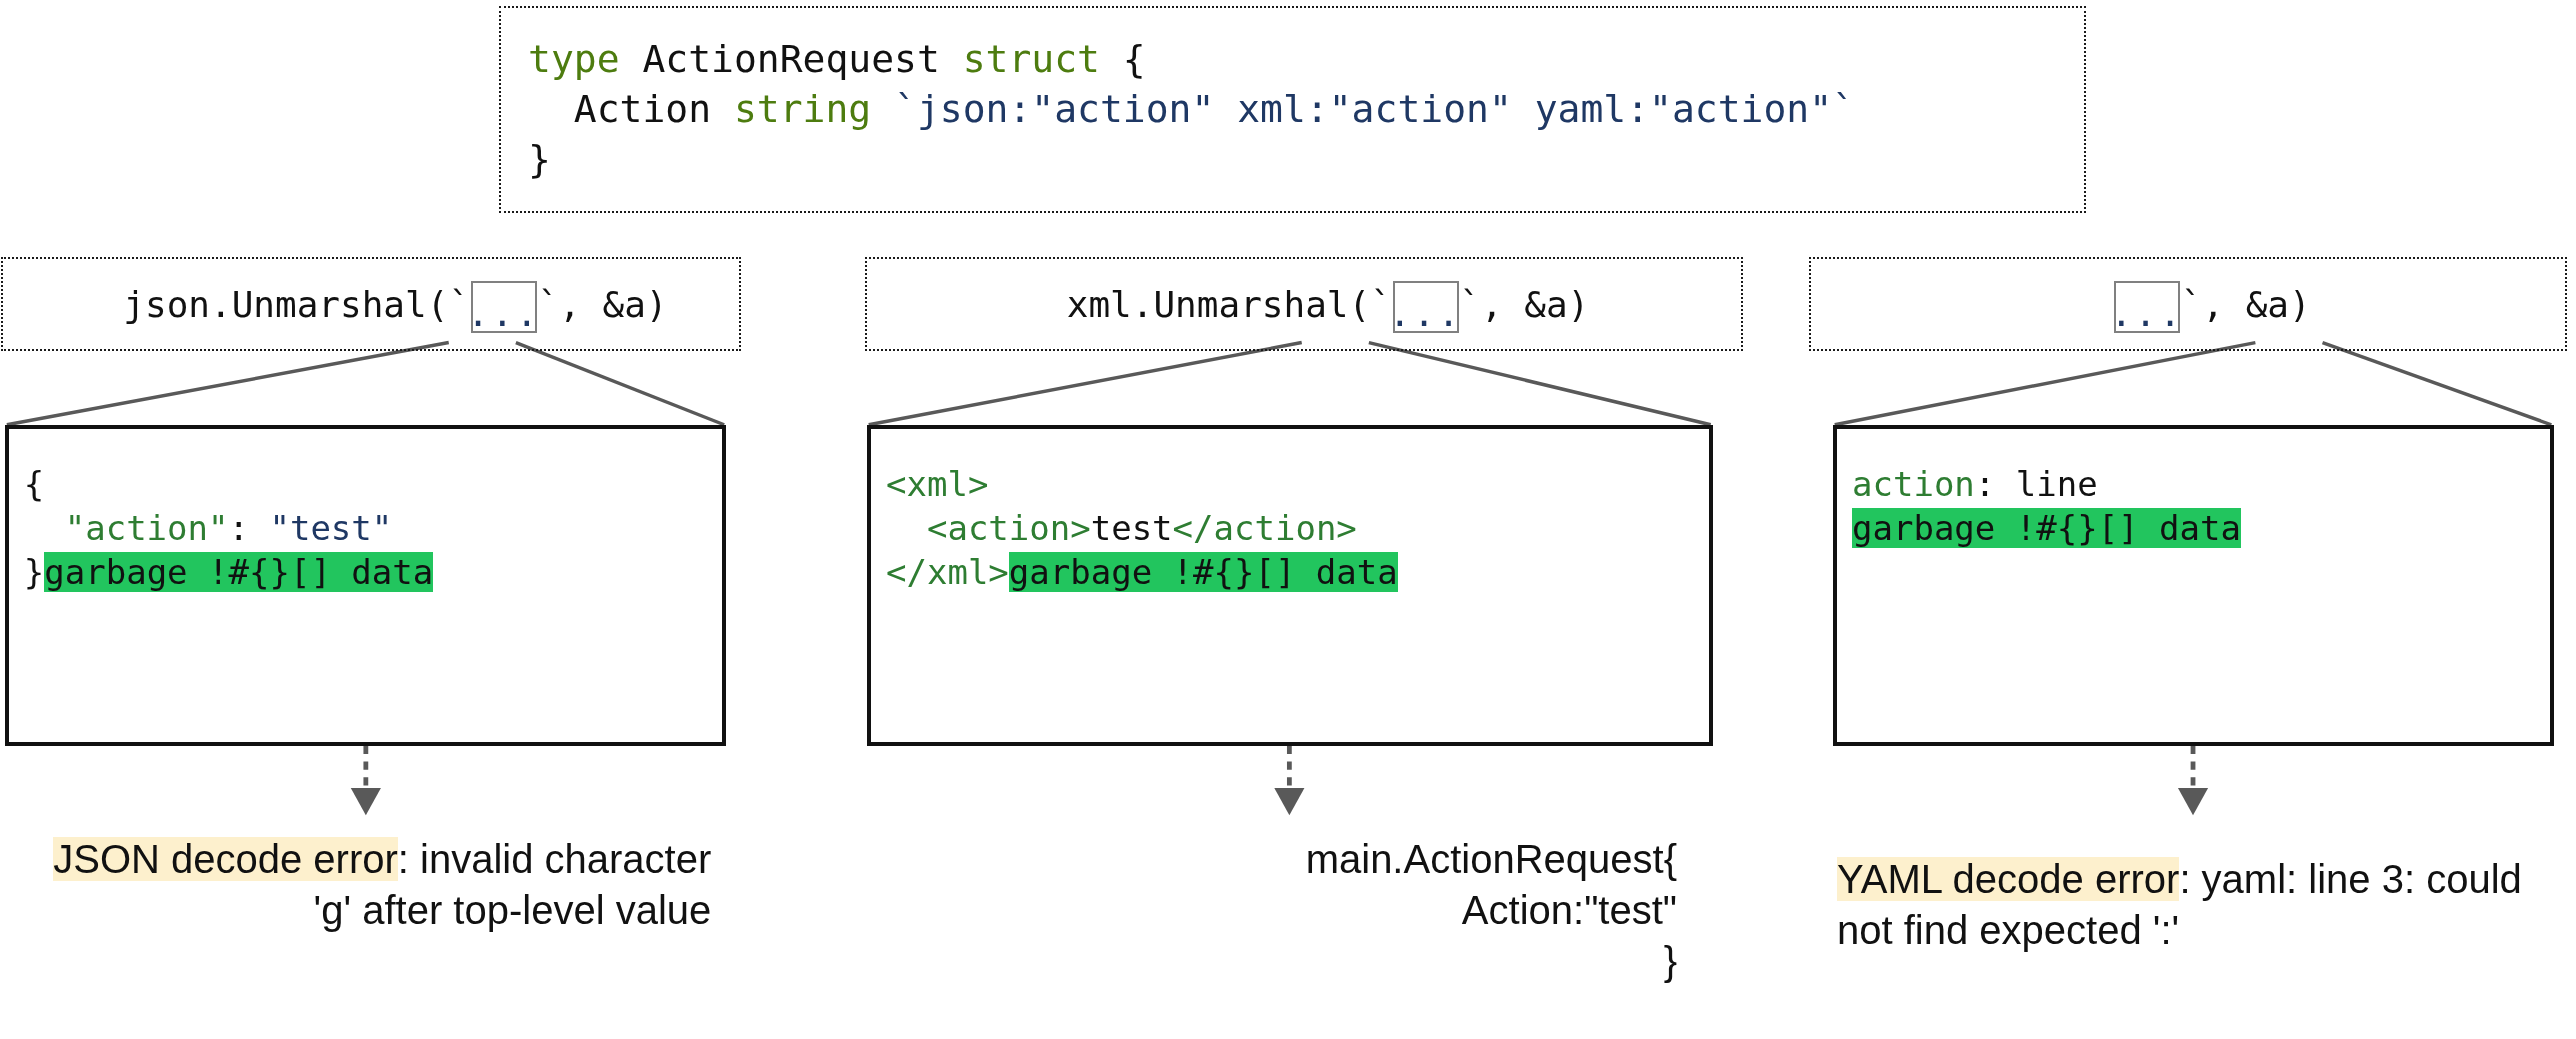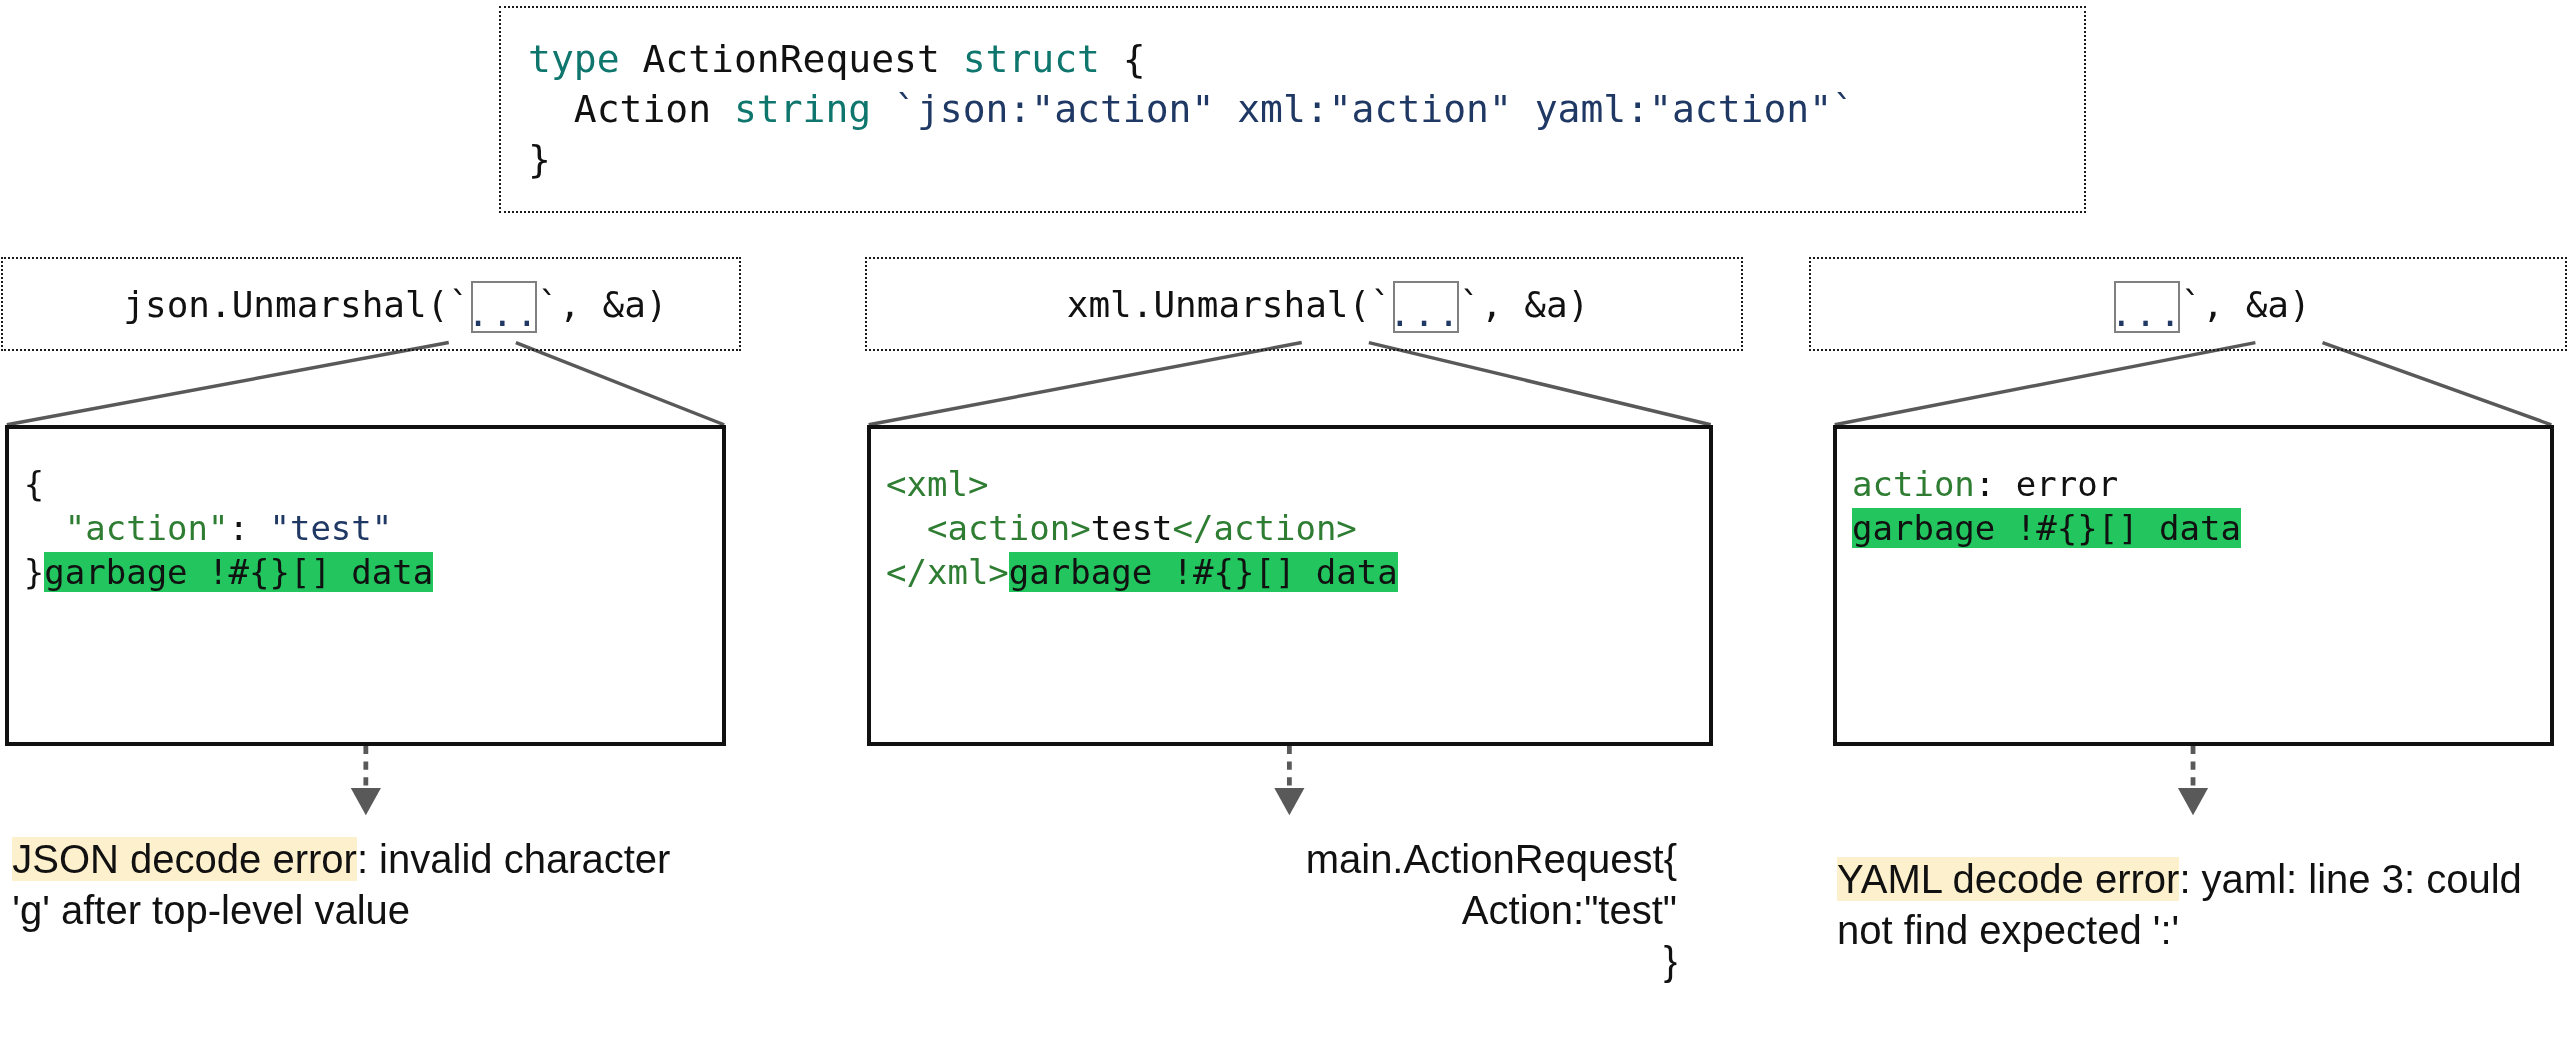--- a/index.html
+++ b/index.html
@@ -20,21 +20,21 @@
   }
 
   
   #struct-box{left:499px;top:5.5px;width:1587px;height:207px;}
   .struct-code{
     font-family:"DejaVu Sans Mono",monospace;
     font-size:38px;line-height:50px;
     white-space:pre;color:#111;
     padding-left:27px;width:100%;box-sizing:border-box;
   }
-  .kw{color:#0f766e;}
+  .kw{color:#4d7c0f;}
   .tag-str{color:#1F3864;}
   .plain{color:#111;}
 
   
   .call-box{height:94px;padding-left:48px;}
   #call-json{left:1.4px;top:257px;width:740px;}
   #call-xml{left:865px;top:257px;width:878px;}
   #call-yaml{left:1809px;top:257px;width:758px;}
   .call-text{
     font-family:"DejaVu Sans Mono",monospace;
@@ -74,21 +74,21 @@
 
   
   #connectors{position:absolute;left:0;top:0;width:2576px;height:1040px;pointer-events:none;}
 
   
   .result{
     position:absolute;top:834px;
     font-family:"Liberation Sans",sans-serif;
     font-size:40px;line-height:51px;color:#111;
   }
-  #result-json{left:12.3px;width:699px;text-align:left;}
+  #result-json{left:12.3px;width:699px;text-align:right;}
   #result-xml{left:831px;width:846px;text-align:right;}
   #result-yaml{left:1837px;width:726px;text-align:left;margin-top:20px;}
   .result .hl{background:#fdf0cd;}
 </style>
 </head>
 <body>
 
 <div class="stage">
 
   <svg id="connectors" viewBox="0 0 3760 1518" width="2576" height="1040" xmlns="http://www.w3.org/2000/svg">
@@ -148,21 +148,21 @@
       <div class="code-line"><span class="plain">{</span></div>
       <div class="code-line"><span class="green">  "action"</span><span class="plain">: </span><span class="navy">"test"</span></div>
       <div class="code-line"><span class="plain">}</span><span class="plain hl">garbage !#{}[] data</span></div>
     </div>
   <div class="code-box" id="code-xml">
       <div class="code-line"><span class="green">&lt;xml&gt;</span></div>
       <div class="code-line"><span class="green">  &lt;action&gt;</span><span class="plain">test</span><span class="green">&lt;/action&gt;</span></div>
       <div class="code-line"><span class="green">&lt;/xml&gt;</span><span class="plain hl">garbage !#{}[] data</span></div>
     </div>
   <div class="code-box" id="code-yaml">
-      <div class="code-line"><span class="green">action</span><span class="plain">: error</span></div>
+      <div class="code-line"><span class="green">action</span><span class="plain">: line</span></div>
       <div class="code-line"><span class="plain hl">garbage !#{}[] data</span></div>
     </div>
 
   <div class="result" id="result-json">
       <div><span class="hl">JSON decode error</span><span>: invalid character 'g' after top-level value</span></div>
     </div>
   <div class="result" id="result-xml">
       <div><span>main.ActionRequest{</span></div>
       <div><span>Action:"test"</span></div>
       <div><span>}</span></div>

